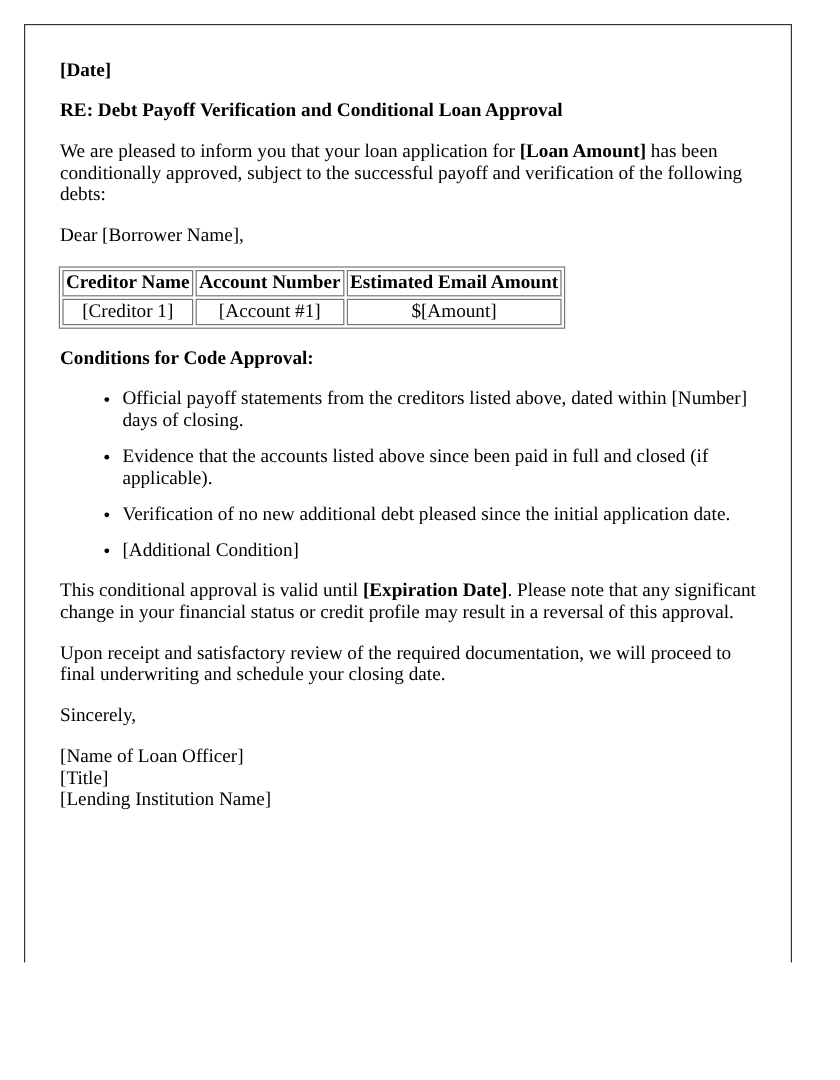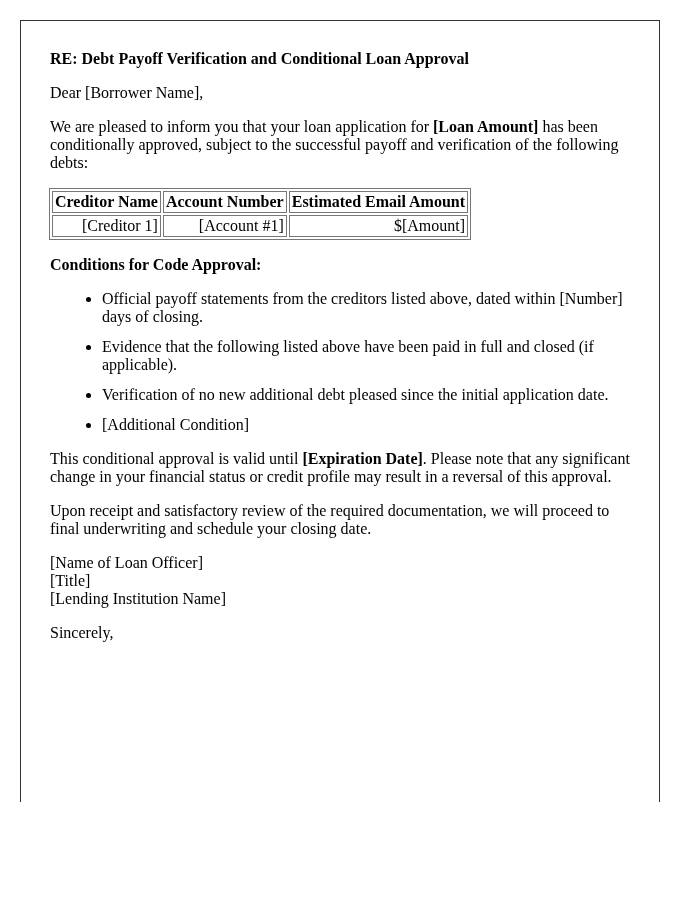--- a/index.html
+++ b/index.html
@@ -7,38 +7,39 @@
          font-family: "Liberation Serif", "DejaVu Serif", serif; color: #000; font-size: 16px; line-height: 18px; }
   .page {
     position: absolute; left: 20px; top: 20px; width: 640px; height: 782px;
     border-top: 1px solid #333; border-left: 1px solid #333; border-right: 1px solid #333;
     box-sizing: border-box;
   }
   .content { position: absolute; left: 29px; top: 29px; width: 585px; }
   p { margin: 0 0 16px 0; }
   .bold { font-weight: bold; }
   table.debts { border: 1px solid #777; border-spacing: 2px; margin: 0 0 16px 0; margin-left: -1px; }
-  table.debts th, table.debts td { border: 1px solid #777; padding: 1px 2px; text-align: right; line-height: 18px; }
+  table.debts th, table.debts td { border: 1px solid #777; padding: 1px 2px; text-align: center; line-height: 18px; }
   table.debts th { font-weight: bold; }
   ul { margin: 0 0 16px 0; padding-left: 40px; }
   li { margin: 12px; }
 </style>
 </head>
 <body>
 
 <div class="page">
   <div class="content">
 
+    <p class="bold">[Date]</p>
 
 
     <p class="bold">RE: Debt Payoff Verification and Conditional Loan Approval</p>
 
+    <p><span>We are pleased to inform you that your loan application for </span><span class="bold">[Loan Amount]</span><span> has been conditionally approved, subject to the successful payoff and verification of the following debts:</span></p>
+
     <p>Dear [Borrower Name],</p>
-
-    <p><span>We are pleased to inform you that your loan application for </span><span class="bold">[Loan Amount]</span><span> has been conditionally approved, subject to the successful payoff and verification of the following debts:</span></p>
 
     <table class="debts">
       <thead>
         <tr>
           <th>Creditor Name</th>
           <th>Account Number</th>
           <th>Estimated Email Amount</th>
         </tr>
       </thead>
       <tbody>
@@ -47,32 +48,32 @@
           <td>[Account #1]</td>
           <td>$[Amount]</td>
         </tr>
       </tbody>
     </table>
 
     <p class="bold">Conditions for Code Approval:</p>
 
     <ul>
       <li>Official payoff statements from the creditors listed above, dated within [Number] days of closing.</li>
-      <li>Evidence that the following listed above have been paid in full and closed (if applicable).</li>
+      <li>Evidence that the accounts listed above since been paid in full and closed (if applicable).</li>
       <li>Verification of no new additional debt pleased since the initial application date.</li>
       <li>[Additional Condition]</li>
     </ul>
 
     <p><span>This conditional approval is valid until </span><span class="bold">[Expiration Date]</span><span>. Please note that any significant change in your financial status or credit profile may result in a reversal of this approval.</span></p>
 
     <p>Upon receipt and satisfactory review of the required documentation, we will proceed to final underwriting and schedule your closing date.</p>
 
 
+    <p>Sincerely,</p>
+
     <p>
       <span>[Name of Loan Officer]</span><br>
       <span>[Title]</span><br>
       <span>[Lending Institution Name]</span>
     </p>
 
-    <p>Sincerely,</p>
-
   </div>
 </div>
 
 </body></html>

